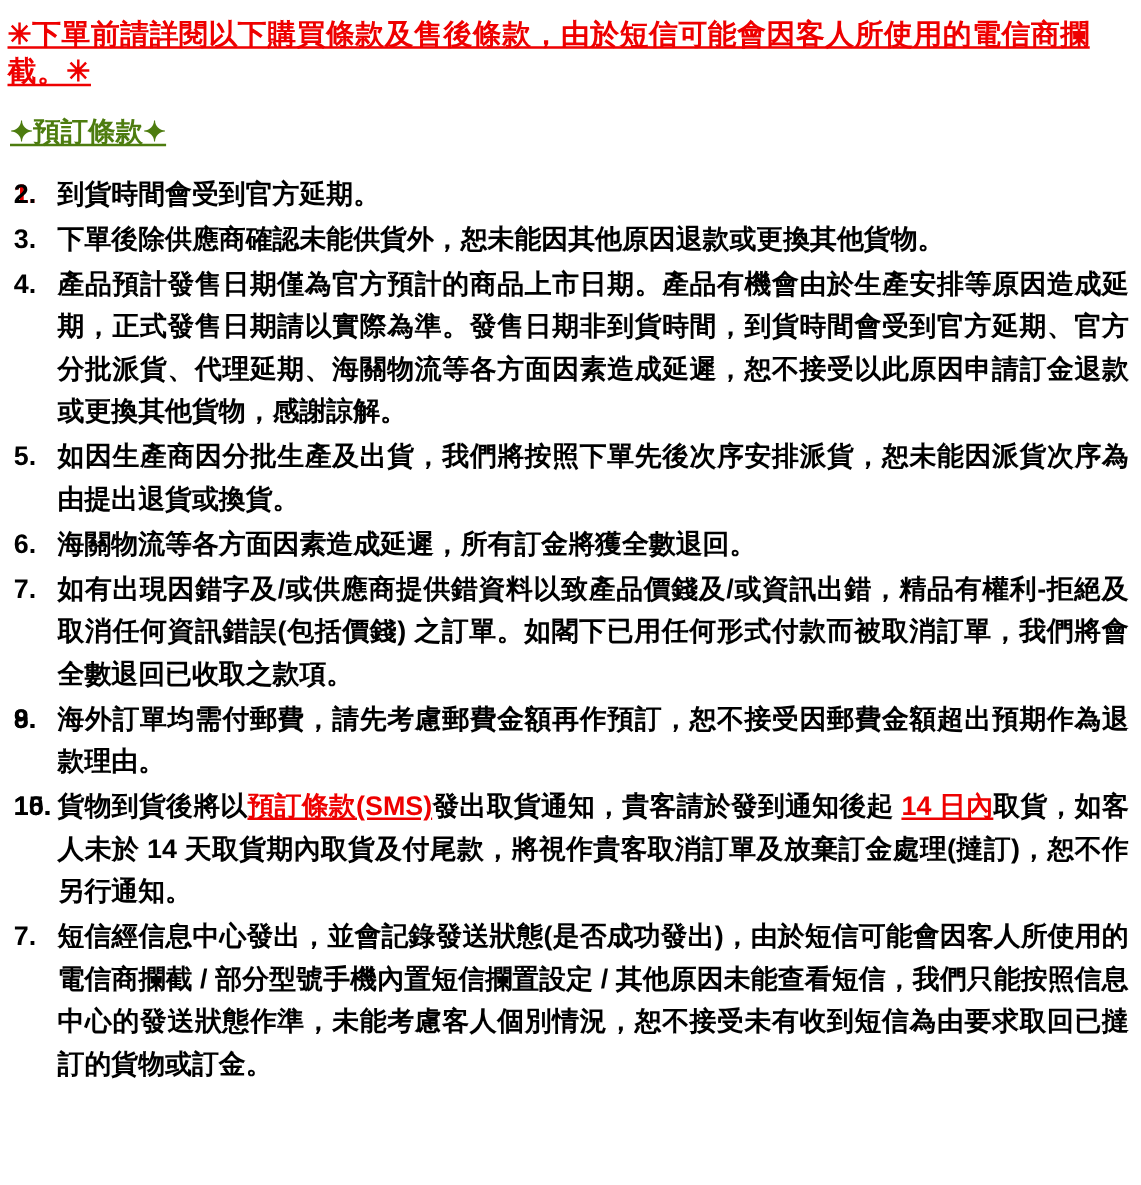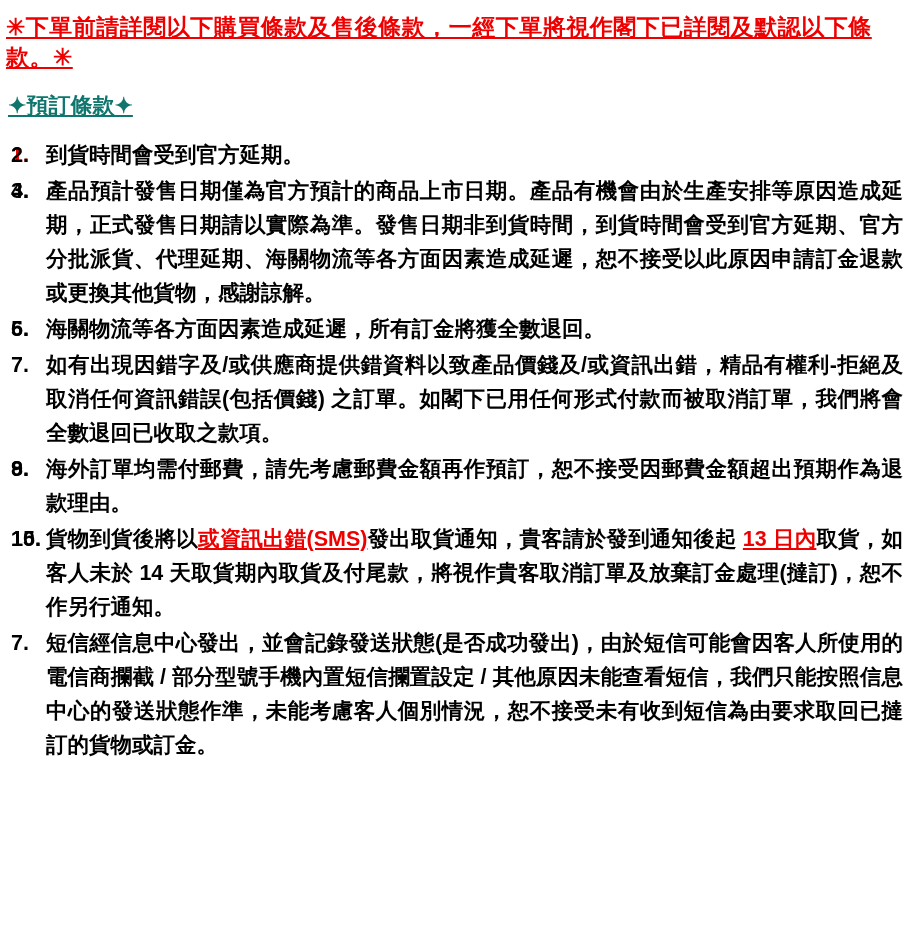--- a/index.html
+++ b/index.html
@@ -15,21 +15,21 @@
   }
   .banner {
     color: #ee0000;
     font-size: 23px;
     line-height: 30px;
     text-decoration: underline;
     margin: 2px 0 20px 0;
     letter-spacing: 0.5px;
   }
   .section-heading {
-    color: #0f766e;
+    color: #4d7c0f;
     font-size: 22px;
     line-height: 28px;
     text-decoration: underline;
     margin: 0 0 18px 2px;
   }
   ol.terms {
     list-style: none;
     margin: 0;
     padding: 0;
   }
@@ -49,30 +49,30 @@
   }
   ol.terms li.red { color: #ee0000; }
   .hl-red {
     color: #ee0000;
     text-decoration: underline;
   }
 </style>
 </head>
 <body>
 
-<div class="banner">✳下單前請詳閱以下購買條款及售後條款，一經下單將視作閣下已詳閱及默認以下條款。✳</div>
+<div class="banner">✳下單前請詳閱以下購買條款及售後條款，由於短信可能會因客人所使用的電信商攔截。✳</div>
 
 <div class="section-heading">✦預訂條款✦</div>
 
 <ol class="terms">
     <li class="red"><span class="num">1.</span></li>
     <li><span class="num">2.</span><span>到貨時間會受到官方延期。</span></li>
-    <li><span class="num">3.</span></li>
+    <li><span class="num">3.</span><span>下單後除供應商確認未能供貨外，恕未能因其他原因退款或更換其他貨物。</span></li>
     <li><span class="num">4.</span><span>產品預計發售日期僅為官方預計的商品上市日期。產品有機會由於生產安排等原因造成延期，正式發售日期請以實際為準。發售日期非到貨時間，到貨時間會受到官方延期、官方分批派貨、代理延期、海關物流等各方面因素造成延遲，恕不接受以此原因申請訂金退款或更換其他貨物，感謝諒解。</span></li>
-    <li><span class="num">5.</span></li>
+    <li><span class="num">5.</span><span>如因生產商因分批生產及出貨，我們將按照下單先後次序安排派貨，恕未能因派貨次序為由提出退貨或換貨。</span></li>
     <li><span class="num">6.</span><span>海關物流等各方面因素造成延遲，所有訂金將獲全數退回。</span></li>
     <li><span class="num">7.</span><span>如有出現因錯字及/或供應商提供錯資料以致產品價錢及/或資訊出錯，精品有權利-拒絕及取消任何資訊錯誤(包括價錢) 之訂單。如閣下已用任何形式付款而被取消訂單，我們將會全數退回已收取之款項。</span></li>
     <li><span class="num">8.</span></li>
     <li><span class="num">9.</span><span>海外訂單均需付郵費，請先考慮郵費金額再作預訂，恕不接受因郵費金額超出預期作為退款理由。</span></li>
     <li><span class="num">10.</span></li>
-    <li><span class="num">15.</span><span>貨物到貨後將以</span><span class="hl-red">或資訊出錯(SMS)</span><span>發出取貨通知，貴客請於發到通知後起 </span><span class="hl-red">13 日內</span><span>取貨，如客人未於 14 天取貨期內取貨及付尾款，將視作貴客取消訂單及放棄訂金處理(撻訂)，恕不作另行通知。</span></li>
+    <li><span class="num">15.</span><span>貨物到貨後將以</span><span class="hl-red">預訂條款(SMS)</span><span>發出取貨通知，貴客請於發到通知後起 </span><span class="hl-red">14 日內</span><span>取貨，如客人未於 14 天取貨期內取貨及付尾款，將視作貴客取消訂單及放棄訂金處理(撻訂)，恕不作另行通知。</span></li>
     <li><span class="num">7.</span><span>短信經信息中心發出，並會記錄發送狀態(是否成功發出)，由於短信可能會因客人所使用的電信商攔截 / 部分型號手機內置短信攔置設定 / 其他原因未能查看短信，我們只能按照信息中心的發送狀態作準，未能考慮客人個別情況，恕不接受未有收到短信為由要求取回已撻訂的貨物或訂金。</span></li>
   </ol>
 
 </body></html>

